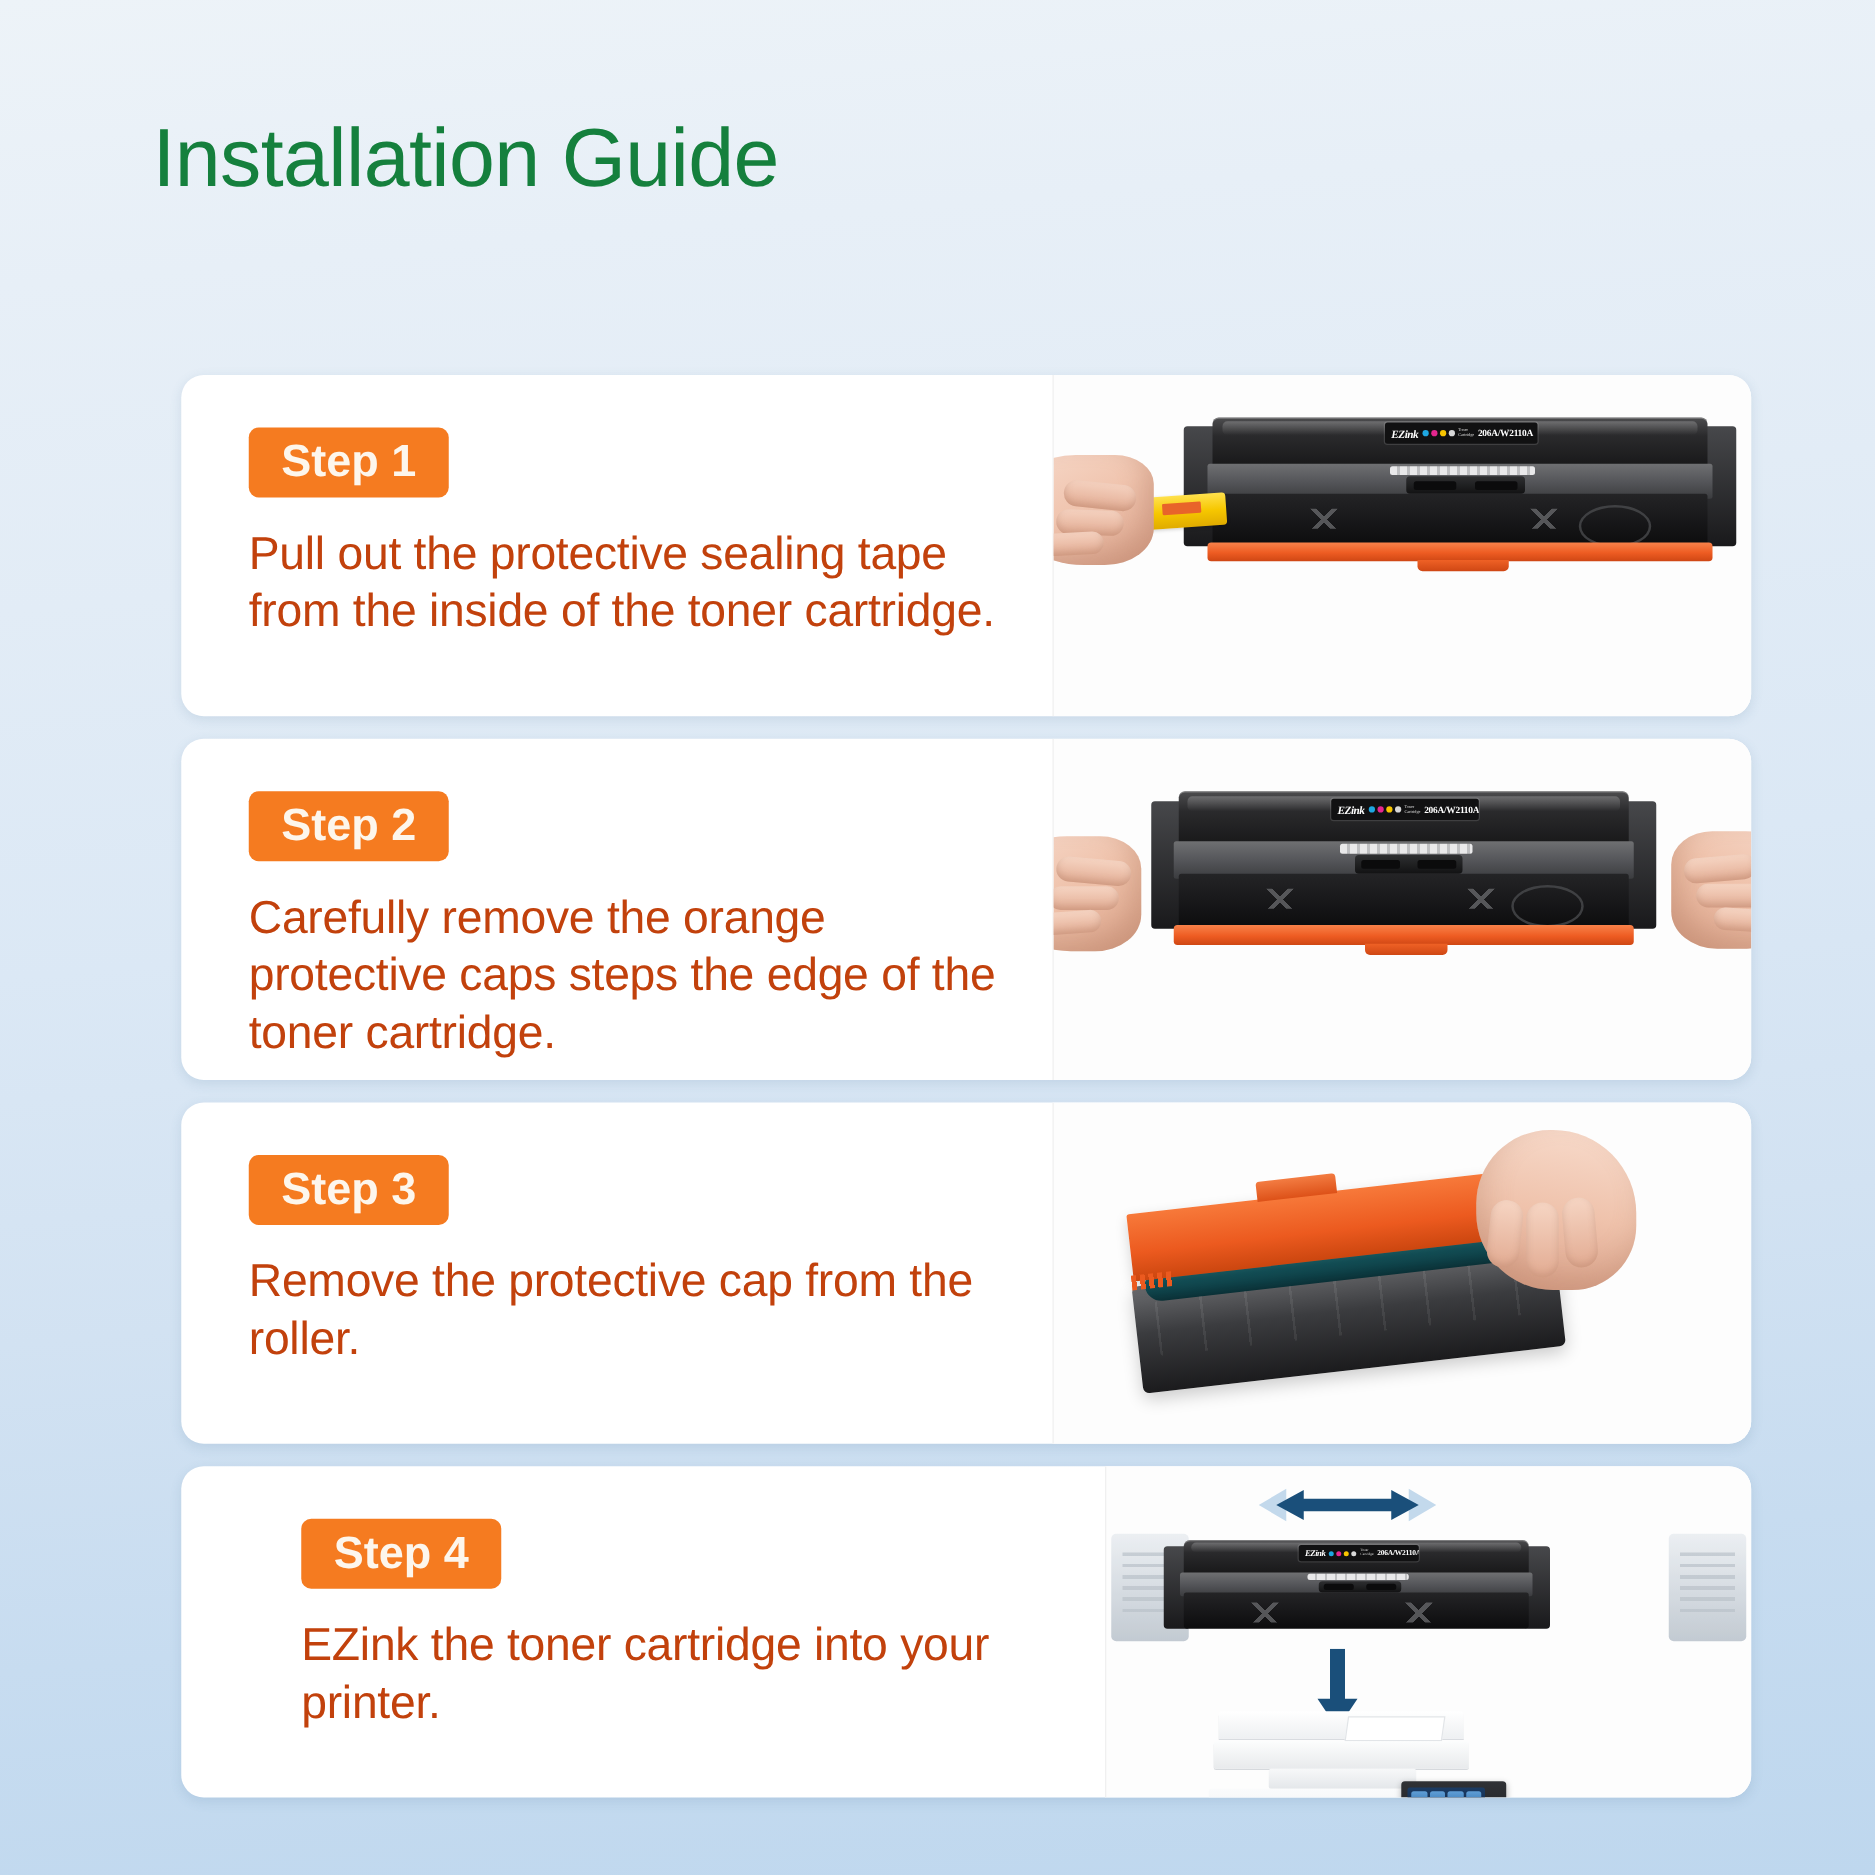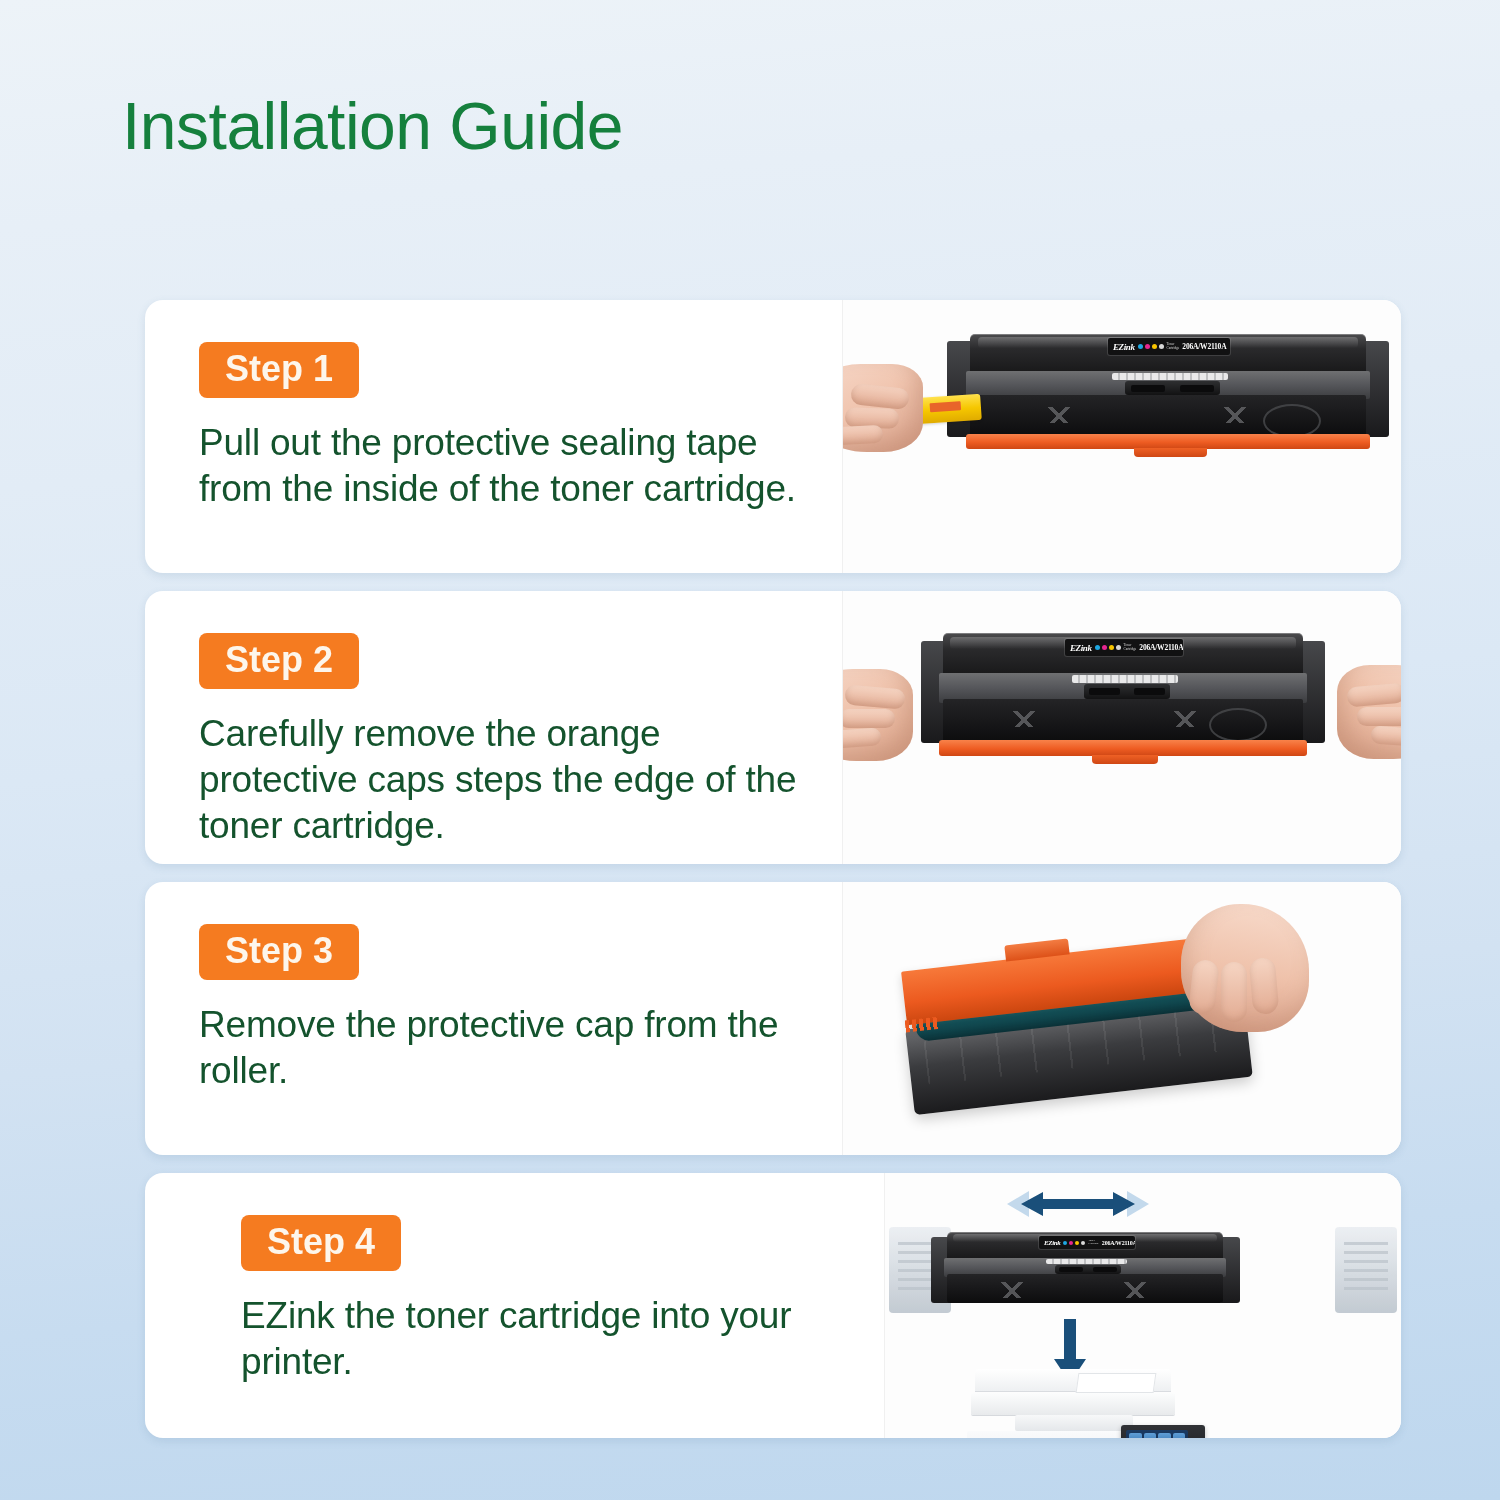--- a/index.html
+++ b/index.html
@@ -74,21 +74,21 @@
     font-weight: 700;
     padding: 8px 26px 10px 26px;
     border-radius: 8px;
     line-height: 1.05;
   }
 
   .step-desc {
     margin-top: 22px;
     font-size: 37px;
     line-height: 1.25;
-    color: #14532d;
+    color: #c2410c;
     max-width: 620px;
     letter-spacing: -0.2px;
   }
 
   .card-media {
     flex: 1;
     position: relative;
     border-left: 1px solid #f0f0f0;
     background: #fdfdfd;
     overflow: hidden;

